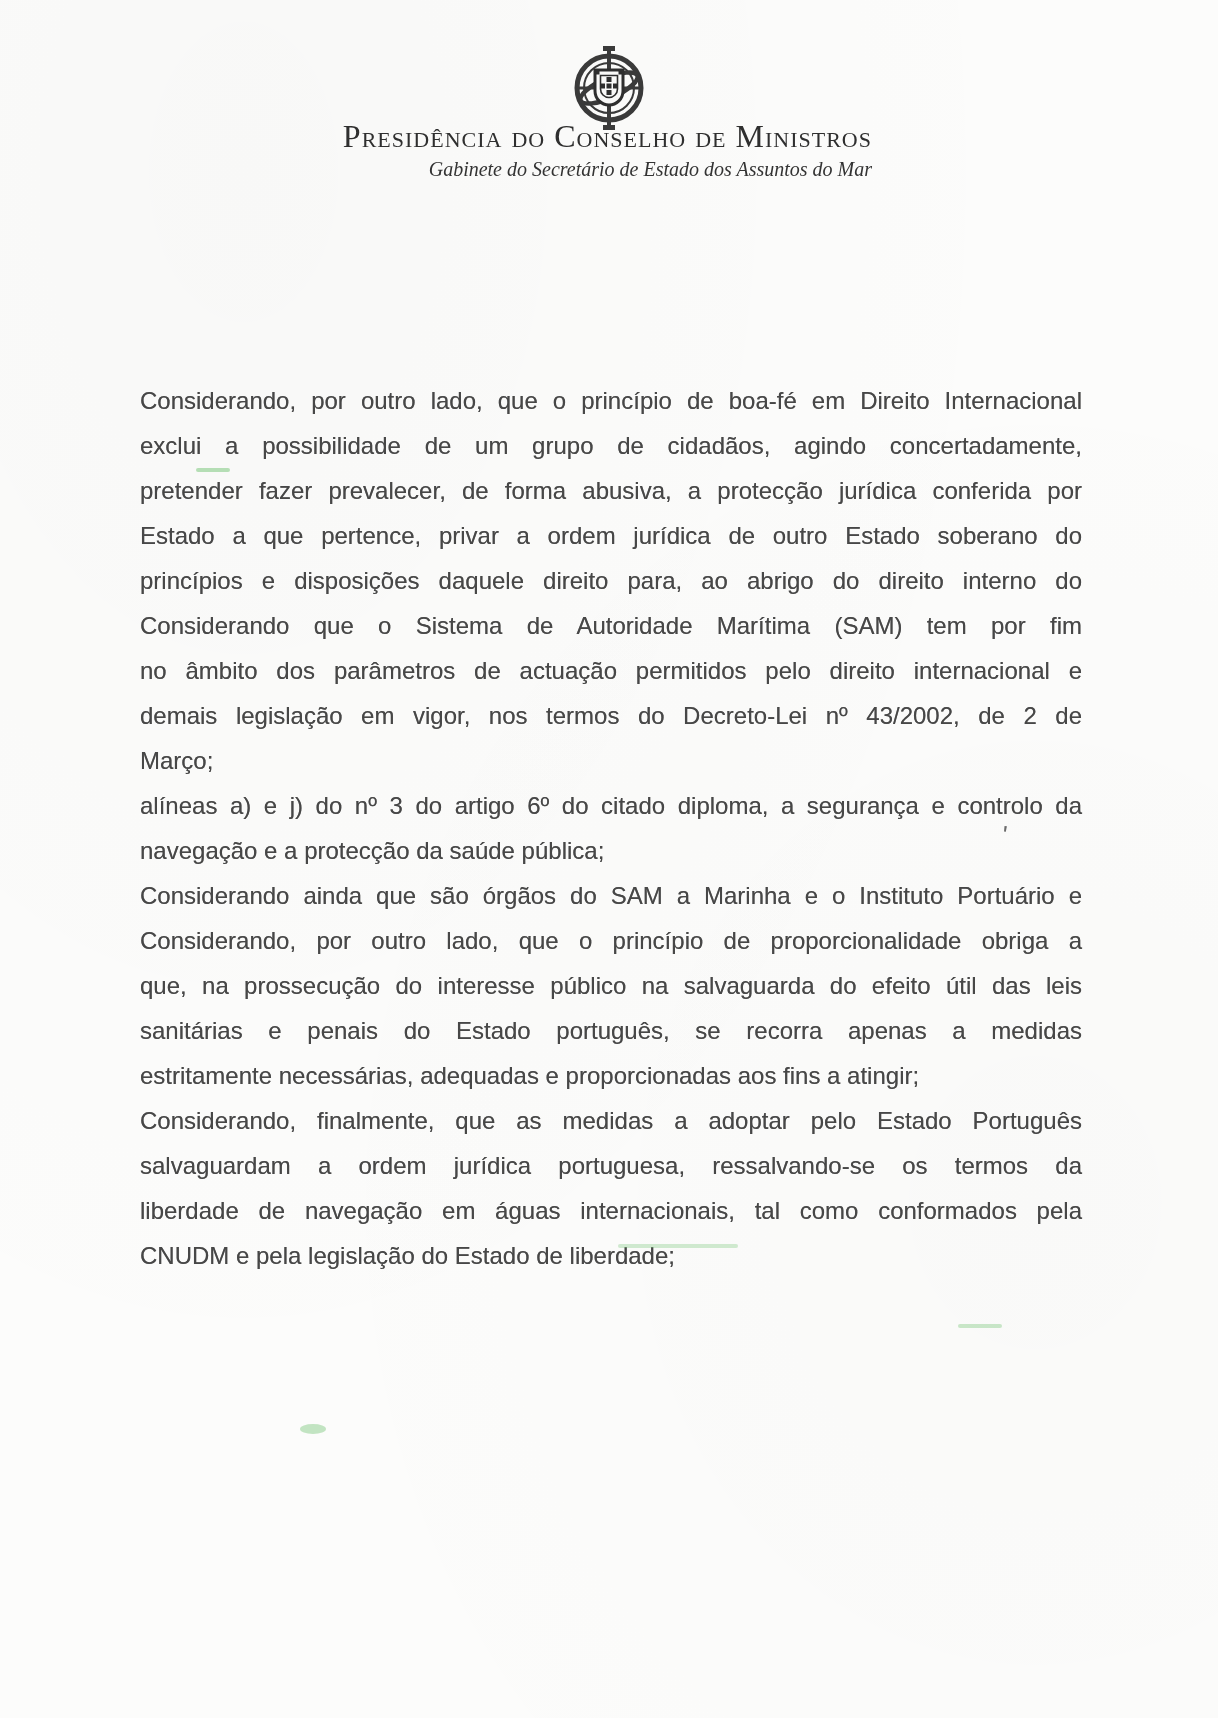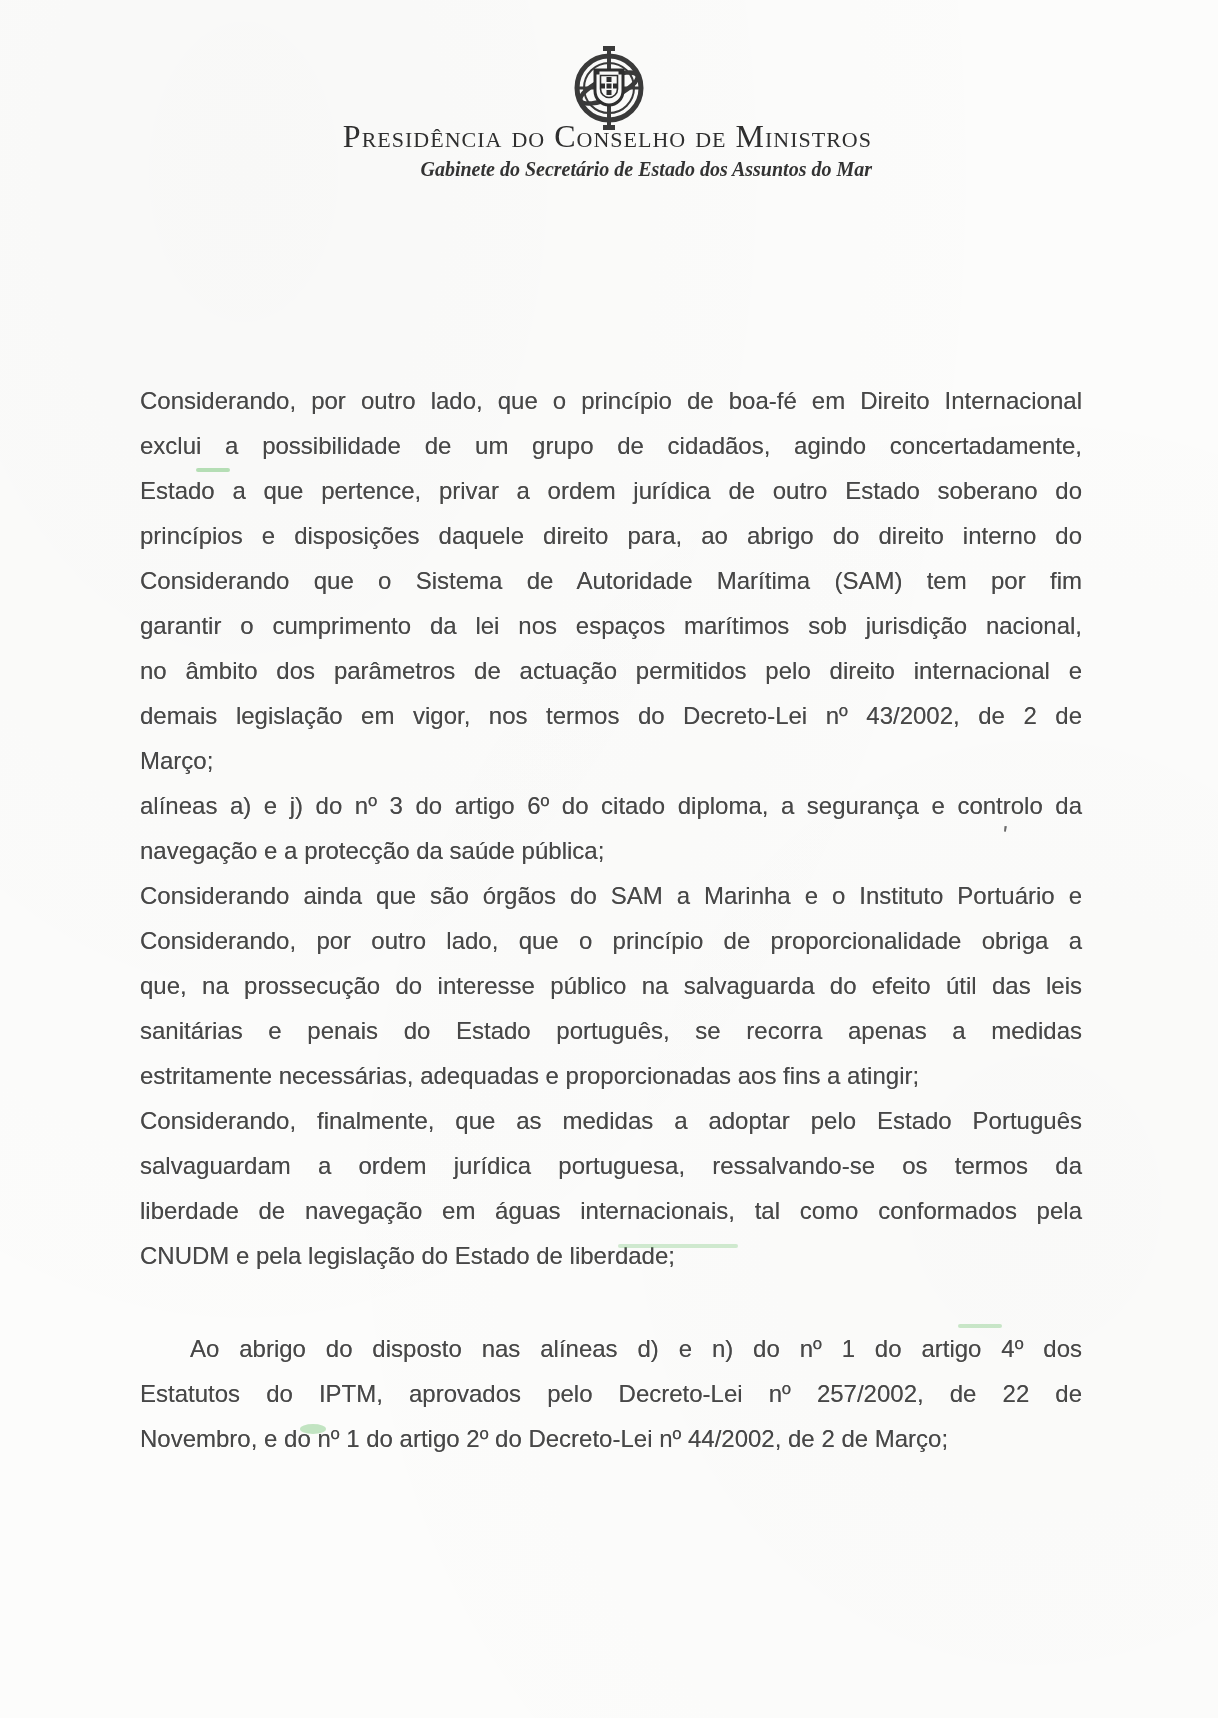--- a/index.html
+++ b/index.html
@@ -41,21 +41,21 @@
     font-family: "Liberation Serif", serif;
     font-variant: small-caps;
     font-size: 32px;
     letter-spacing: 1px;
     color: #2f2f2f;
     white-space: nowrap;
   }
   .department {
     font-family: "Liberation Serif", serif;
     font-style: italic;
-    font-weight: bold;
+    font-weight: normal;
     font-size: 20px;
     color: #333333;
     margin-top: 3px;
     white-space: nowrap;
   }
   
   .doc-body {
     position: absolute;
     left: 140px;
     top: 378px;
@@ -124,26 +124,26 @@
 
   <div class="org-block">
     <div class="org-name">Presidência do Conselho de Ministros</div>
     <div class="department">Gabinete do Secretário de Estado dos Assuntos do Mar</div>
   </div>
 
   <div class="doc-body">
       <div class="para">
         <div class="line j">Considerando, por outro lado, que o princípio de boa-fé em Direito Internacional</div>
         <div class="line j">exclui a possibilidade de um grupo de cidadãos, agindo concertadamente,</div>
+        <div class="line j">pretender fazer prevalecer, de forma abusiva, a protecção jurídica conferida por</div>
         <div class="line j">Estado a que pertence, privar a ordem jurídica de outro Estado soberano do</div>
         <div class="line j">princípios e disposições daquele direito para, ao abrigo do direito interno do</div>
       </div>
       <div class="para">
         <div class="line j">Considerando que o Sistema de Autoridade Marítima (SAM) tem por fim</div>
-        <div class="line j">garantir o cumprimento da lei nos espaços marítimos sob jurisdição nacional,</div>
         <div class="line j">no âmbito dos parâmetros de actuação permitidos pelo direito internacional e</div>
         <div class="line j">demais legislação em vigor, nos termos do Decreto-Lei nº 43/2002, de 2 de</div>
         <div class="line">Março;</div>
       </div>
       <div class="para">
         <div class="line j">alíneas a) e j) do nº 3 do artigo 6º do citado diploma, a segurança e controlo da</div>
         <div class="line">navegação e a protecção da saúde pública;</div>
       </div>
       <div class="para">
         <div class="line j">Considerando ainda que são órgãos do SAM a Marinha e o Instituto Portuário e</div>
@@ -153,25 +153,20 @@
         <div class="line j">que, na prossecução do interesse público na salvaguarda do efeito útil das leis</div>
         <div class="line j">sanitárias e penais do Estado português, se recorra apenas a medidas</div>
         <div class="line">estritamente necessárias, adequadas e proporcionadas aos fins a atingir;</div>
       </div>
       <div class="para">
         <div class="line j">Considerando, finalmente, que as medidas a adoptar pelo Estado Português</div>
         <div class="line j">salvaguardam a ordem jurídica portuguesa, ressalvando-se os termos da</div>
         <div class="line j">liberdade de navegação em águas internacionais, tal como conformados pela</div>
         <div class="line">CNUDM e pela legislação do Estado de liberdade;</div>
       </div>
-      <div class="para space-before">
-        <div class="line j ind">Ao abrigo do disposto nas alíneas d) e n) do nº 1 do artigo 4º dos</div>
-        <div class="line j">Estatutos do IPTM, aprovados pelo Decreto-Lei nº 257/2002, de 22 de</div>
-        <div class="line">Novembro, e do nº 1 do artigo 2º do Decreto-Lei nº 44/2002, de 2 de Março;</div>
-      </div>
     </div>
 
   <span class="artifact stray-quote">'</span>
   <div class="artifact green-smudge smudge-1"></div>
   <div class="artifact green-smudge smudge-2"></div>
   <div class="artifact green-smudge smudge-3"></div>
   <div class="artifact green-smudge smudge-4"></div>
 
 </div>
 

